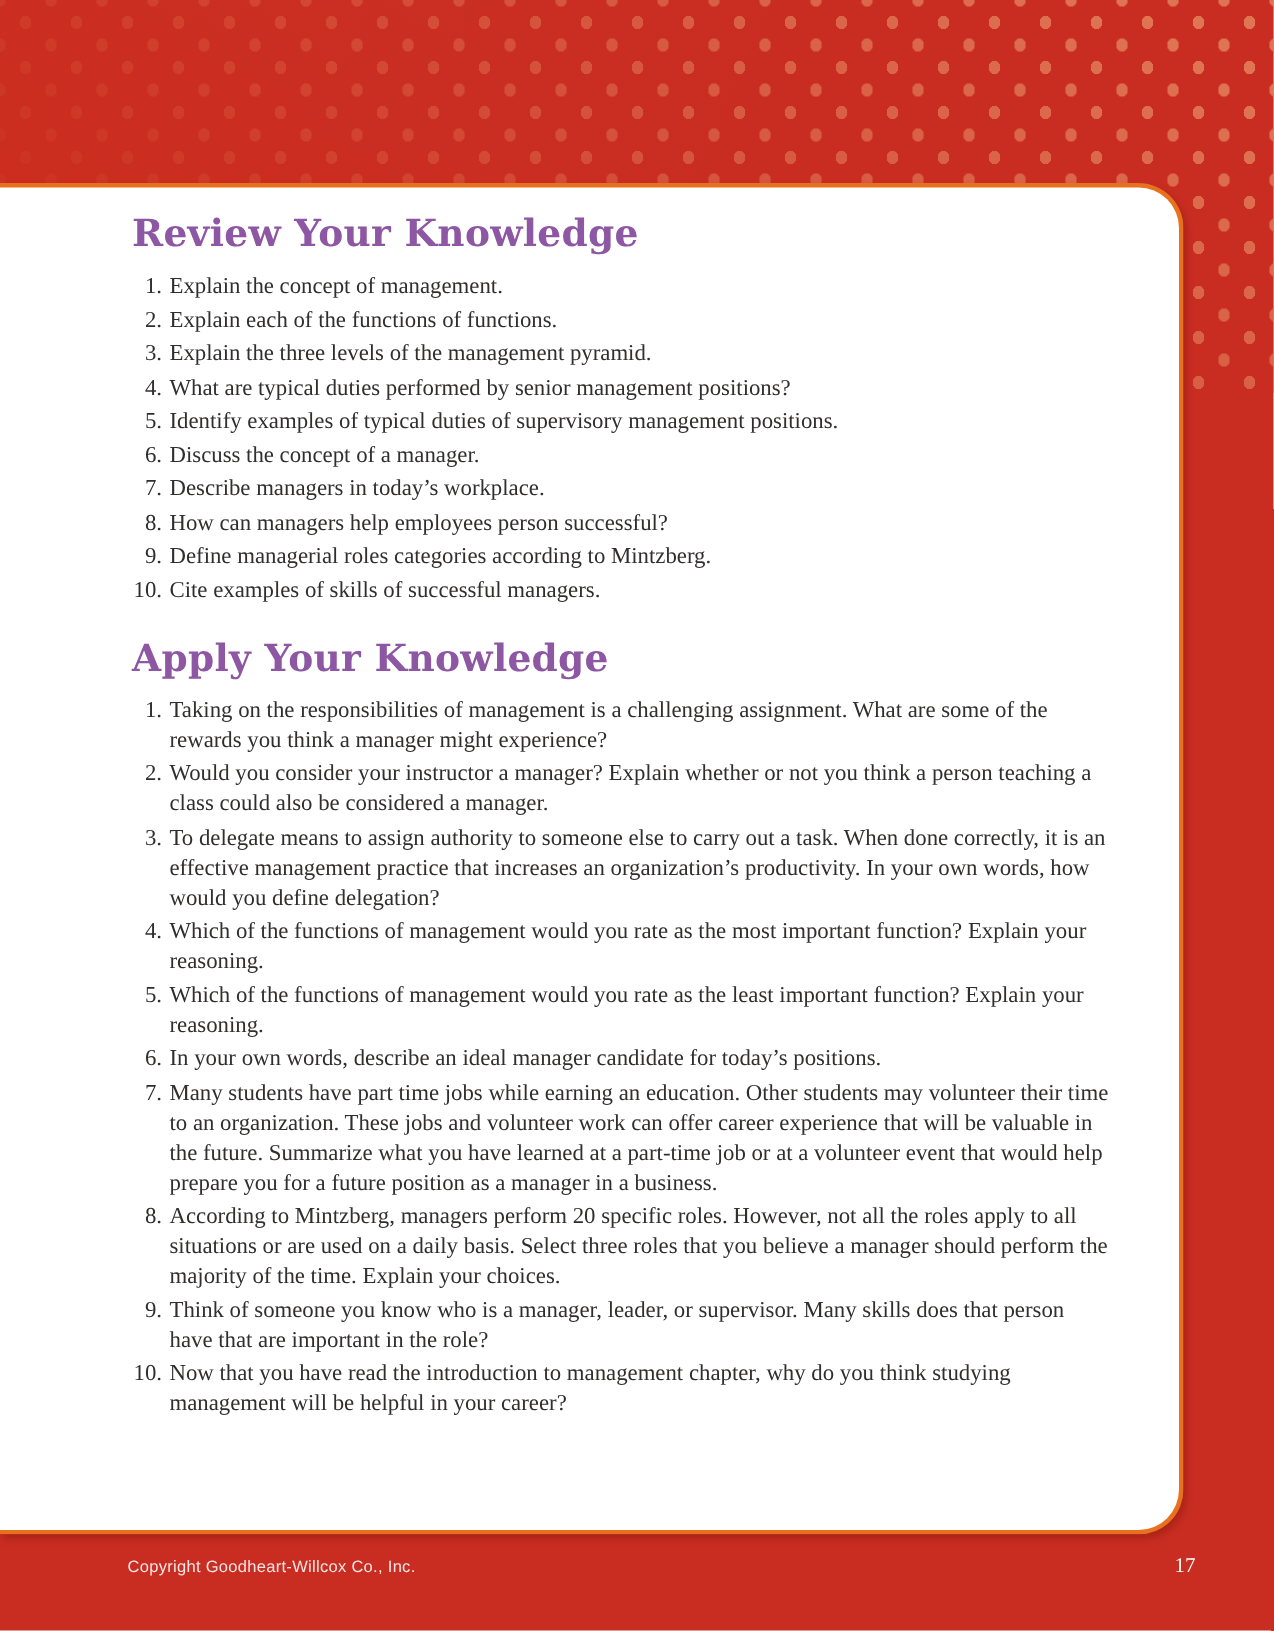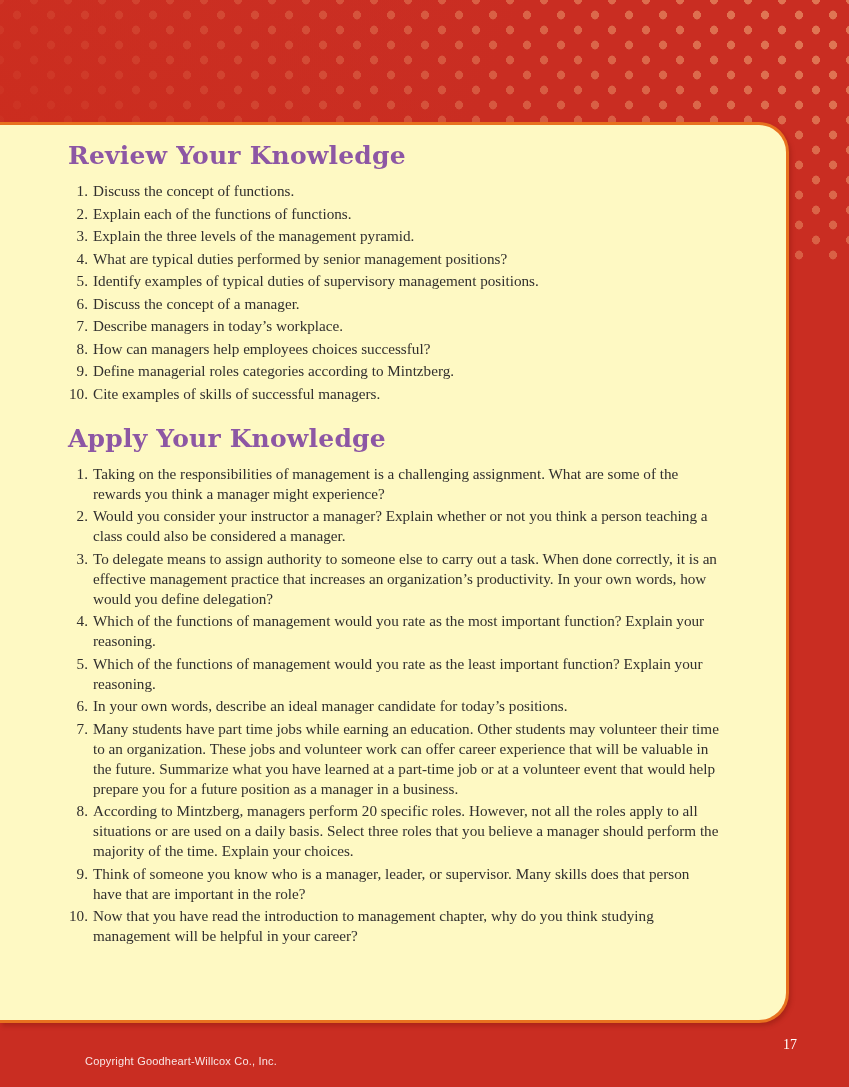--- a/index.html
+++ b/index.html
@@ -30,26 +30,26 @@
     background:linear-gradient(215deg,
        rgba(201,45,34,0) 8%,
        rgba(201,45,34,.45) 45%,
        rgba(203,44,30,.96) 88%);
   }
 
   
   .panel {
     position:absolute; left:0; top:122px;
     width:789px; height:901px;
-    background:#fef9c3;
+    background:#ffffff;
     border:3px solid #e8711f;
     border-left:none;
     border-radius:0 30px 30px 0;
     box-shadow:2px 3px 4px rgba(120,20,10,.35);
-    padding:16px 48px 0 68px;
+    padding:16px 48px 0 88px;
   }
 
   h1.section-title {
     font-family:"DejaVu Serif", serif;
     font-weight:bold;
     font-size:25px;
     letter-spacing:.2px;
     color:#8d57a4;
     margin:0 0 11px 0;
   }
@@ -78,47 +78,46 @@
     color:#312f2e;
   }
 
   
   .copyright {
     position:absolute; left:85px; top:1039px;
     font-family:"Liberation Sans", sans-serif;
     font-size:11px;
     color:rgba(255,255,255,.88);
     letter-spacing:.2px;
-    margin-top:16px;
   }
   .page-number {
     position:absolute; right:52px; top:1037px;
     font-family:"Liberation Serif", serif;
     font-size:14px;
     color:#ffffff;
   }
 </style>
 </head>
 <body>
 
 <div class="halftone"></div>
 
 <div class="panel">
 
   <h1 class="section-title">Review Your Knowledge</h1>
 
   <ol class="qlist">
-    <li>Discuss the concept of functions.</li>
+    <li>Explain the concept of management.</li>
     <li>Explain each of the functions of functions.</li>
     <li>Explain the three levels of the management pyramid.</li>
     <li>What are typical duties performed by senior management positions?</li>
     <li>Identify examples of typical duties of supervisory management positions.</li>
     <li>Discuss the concept of a manager.</li>
     <li>Describe managers in today’s workplace.</li>
-    <li>How can managers help employees choices successful?</li>
+    <li>How can managers help employees person successful?</li>
     <li>Define managerial roles categories according to Mintzberg.</li>
     <li>Cite examples of skills of successful managers.</li>
   </ol>
 
   <h1 class="section-title apply">Apply Your Knowledge</h1>
 
   <ol class="qlist">
     <li>Taking on the responsibilities of management is a challenging assignment. What are some of the rewards you think a manager might experience?</li>
     <li>Would you consider your instructor a manager? Explain whether or not you think a person teaching a class could also be considered a manager.</li>
     <li>To delegate means to assign authority to someone else to carry out a task. When done correctly, it is an effective management practice that increases an organization’s productivity. In your own words, how would you define delegation?</li>

